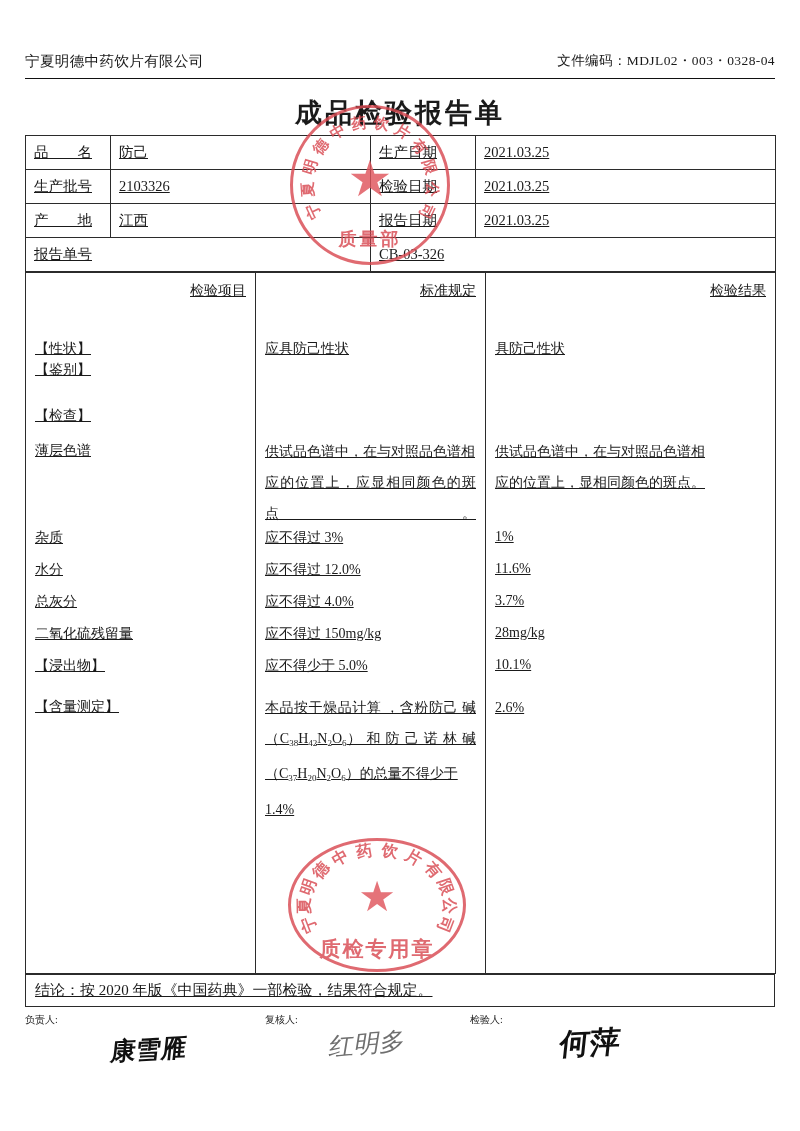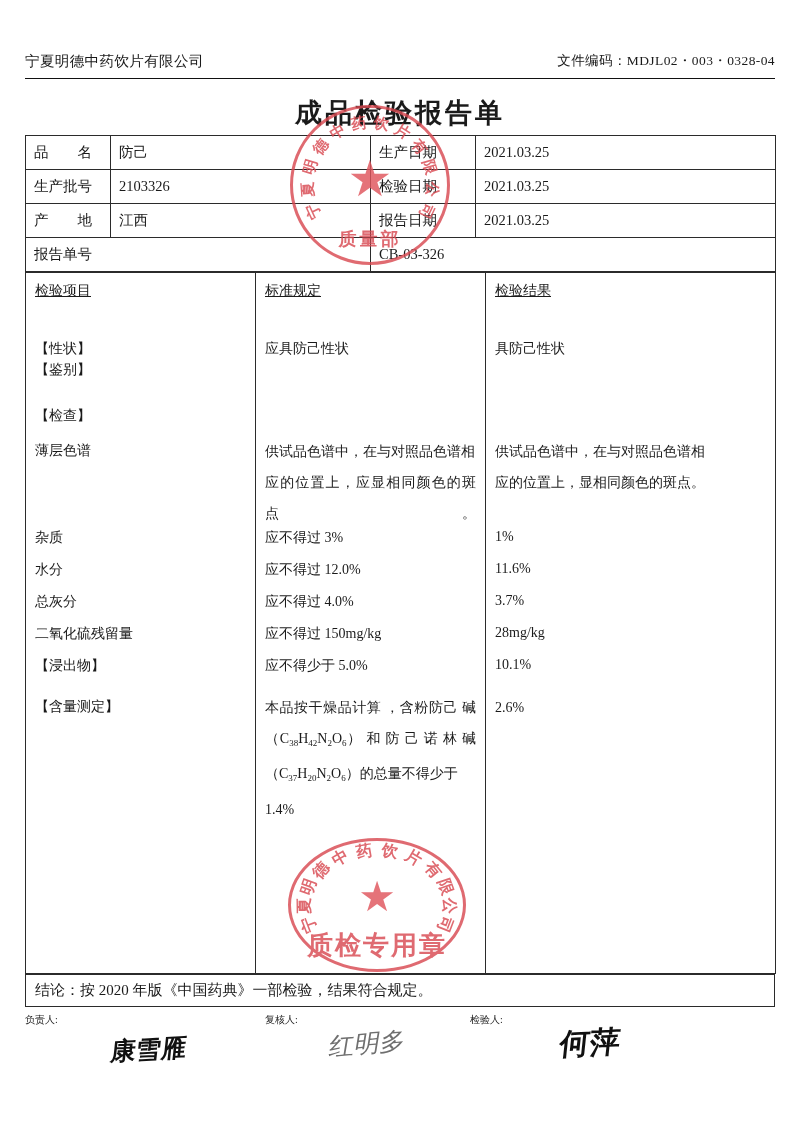--- a/index.html
+++ b/index.html
@@ -20,35 +20,35 @@
   }
   .hdr-rule { border-bottom: 1.6px solid #111; margin-top: 7px; }
   .doc-code { font-size: 13.5px; }
 
   .title {
     text-align: center; font-size: 27px; font-weight: bold;
     letter-spacing: 3px; margin-top: 16px; margin-bottom: 4px;
   }
 
   
-  table { border-collapse: collapse; width: 750px; table-layout: fixed; }
+  table { border-collapse: collapse; width: 750px; table-layout: fixed; text-decoration: underline; }
   .info-tbl td {
     border: 1px solid #2b2b2b; height: 34px; font-size: 14.5px;
     padding: 2px 8px; vertical-align: middle;
   }
   .lbl-spread { display: flex; justify-content: space-between; padding-right: 10px; }
 
   .item-tbl { border-collapse: collapse; }
   .item-tbl td {
     border-left: 1px solid #2b2b2b; border-right: 1px solid #2b2b2b;
     font-size: 14px; padding: 0 9px; vertical-align: top;
   }
   .item-tbl tr.edge-top td { border-top: 1px solid #2b2b2b; }
   .item-tbl tr.edge-bot td { border-bottom: 1px solid #2b2b2b; }
-  .col-head { text-align: left; text-decoration: underline; padding-top: 9px !important; }
+  .col-head { text-align: right; text-decoration: underline; padding-top: 9px !important; }
   .rowtxt { line-height: 30px; white-space: nowrap; }
   .just2 { text-align: justify; text-align-last: justify; line-height: 31px; }
   .just-free { line-height: 31px; }
   sub { font-size: 9px; vertical-align: -.28em; }
 
   .concl-tbl td {
     border: 1px solid #2b2b2b; font-size: 15px; padding: 6px 9px;
   }
 
   
@@ -79,21 +79,21 @@
     position: absolute; left: 50%; top: 50%;
     color: #d94a52; font-weight: bold;
     transform-origin: 0 0;
   }
   #seal-top { left: 290px; top: 105px; width: 160px; height: 160px; }
   #seal-top .seal-star { font-size: 50px; }
   #seal-top .seal-bottom { font-size: 18px; }
   #seal-bottom { left: 288px; top: 838px; width: 178px; height: 134px; }
   #seal-bottom .seal-ring { border-width: 3px; }
   #seal-bottom .seal-star { font-size: 42px; top: 44%; }
-  #seal-bottom .seal-bottom { font-size: 26px; bottom: 7%; letter-spacing: 2px; }
+  #seal-bottom .seal-bottom { font-size: 21px; bottom: 7%; letter-spacing: 2px; }
 </style>
 </head>
 <body>
 
 <div class="page">
 
   <div class="hdr">
     <span>宁夏明德中药饮片有限公司</span>
     <span class="doc-code">文件编码：MDJL02・003・0328-04</span>
   </div>

